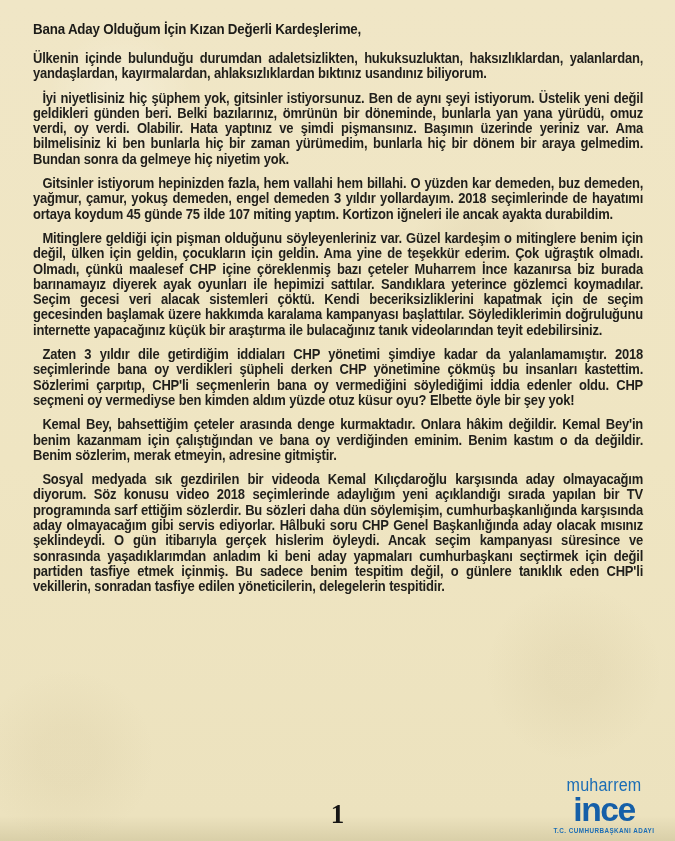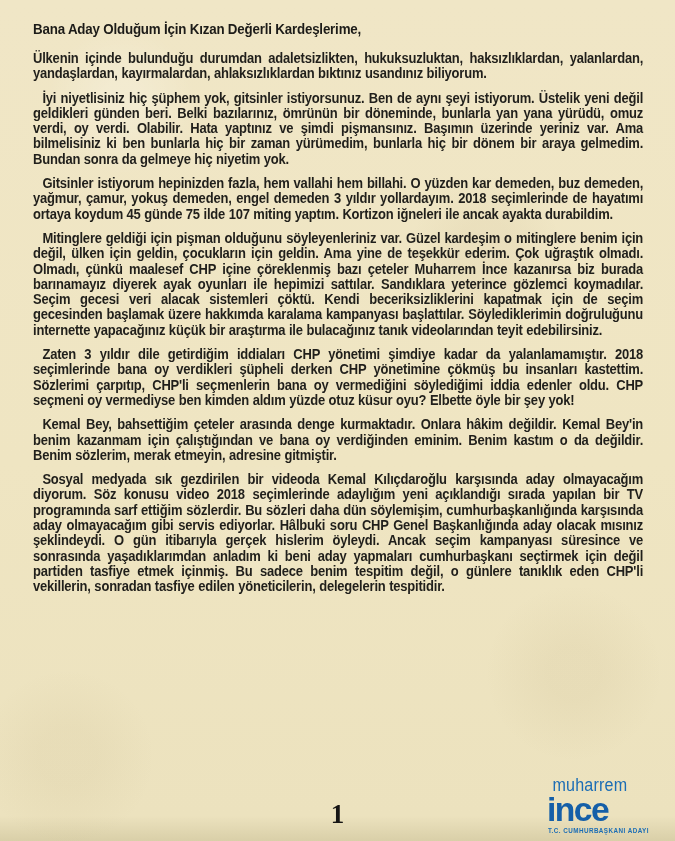--- a/index.html
+++ b/index.html
@@ -73,20 +73,21 @@
     font-size: 27px;
     line-height: 27px;
     color: #161514;
   }
 
   .campaign-logo {
     position: absolute;
     right: 15px;
     bottom: 7px;
     width: 112px;
+    text-align: center;
     color: #1B6DB5;
     line-height: 1;
   }
 
   .logo-first-name {
     display: block;
     font-size: 17.5px;
     font-weight: 400;
     letter-spacing: 0.2px;
     transform: scaleX(0.92);

